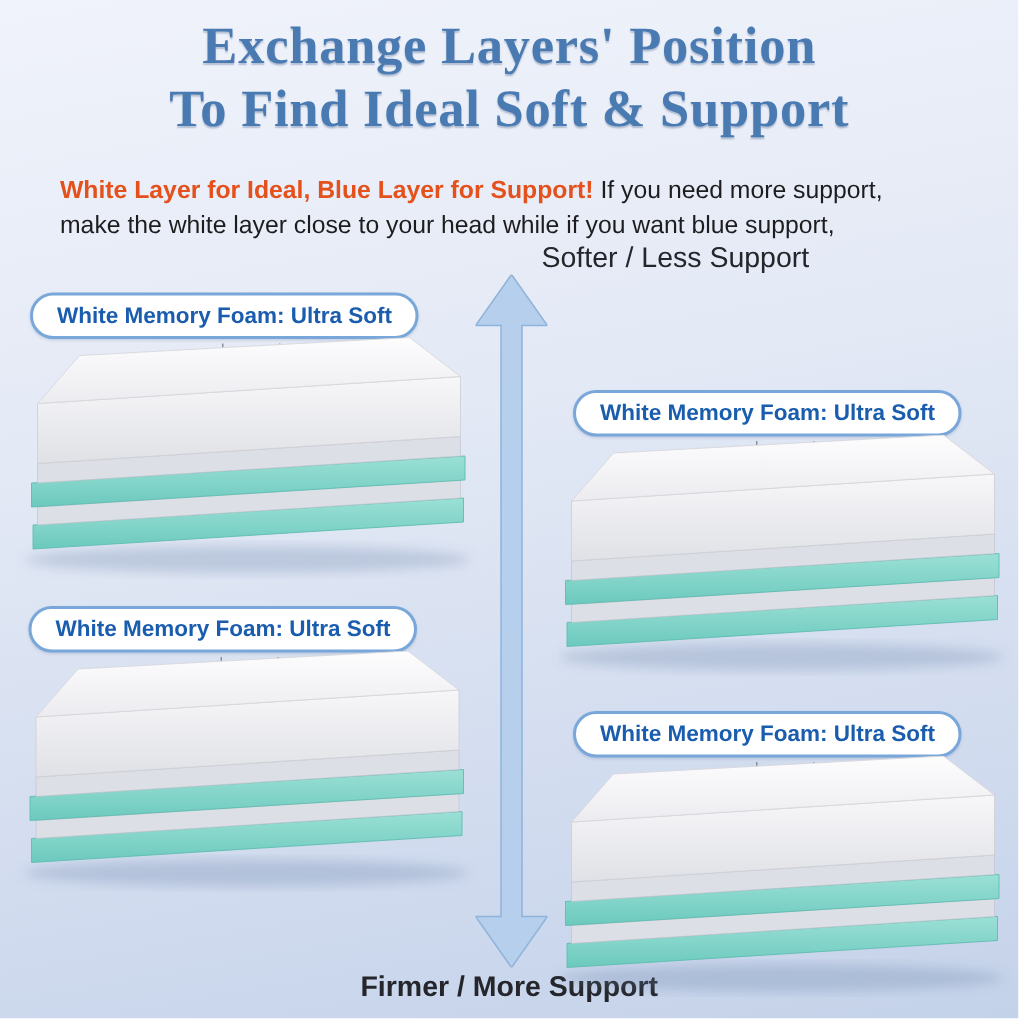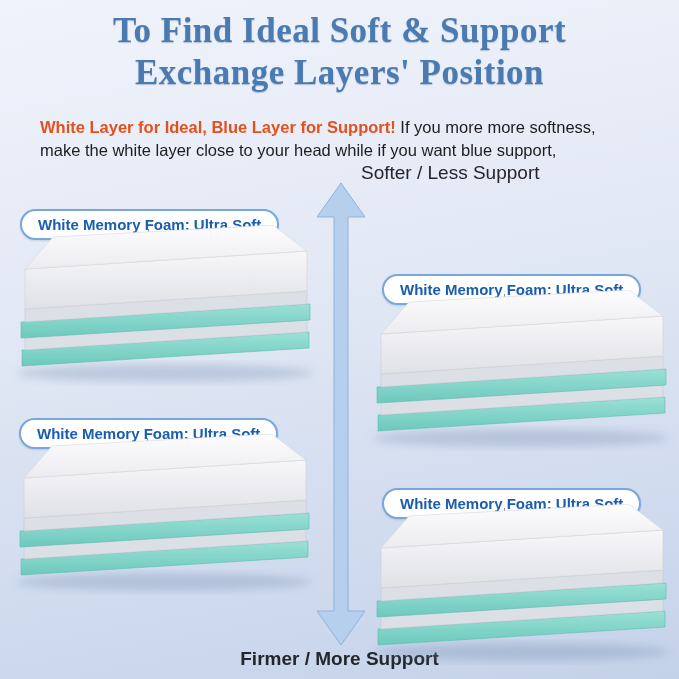--- a/index.html
+++ b/index.html
@@ -28,21 +28,21 @@
   .axis-bottom{top:648px;left:0;width:679px;text-align:center;font-weight:600;}
   
   .arrow-wrap{position:absolute;top:183px;left:317px;width:48px;height:462px;}
   
   .mattress-card{position:absolute;width:314px;height:204px;}
   .card-1{left:6px;top:193px;}
   .card-2{left:362px;top:258px;}
   .card-3{left:5px;top:402px;}
   .card-4{left:362px;top:472px;}
   .label-pill{
-    position:absolute;top:16px;left:14px;display:inline-block;white-space:nowrap;
+    position:absolute;top:2px;left:14px;display:inline-block;white-space:nowrap;
     background:#ffffff;border:2px solid var(--pill-border,#79a7d9);border-radius:18px;
     padding:5px 16px;font-size:15px;font-weight:bold;color:var(--pill-text,#1a5dae);
     box-shadow:0 1px 2px rgba(50,80,130,.18);
   }
   .card-2 .label-pill,.card-4 .label-pill{left:20px;}
   .mattress-svg{position:absolute;top:32px;left:0;width:314px;height:170px;}
   .pointer{position:absolute;width:1px;background:#8b919c;}
   .pointer::after{
     content:'';position:absolute;bottom:-7px;left:-3px;width:5px;height:5px;
     border:1px solid #7e8590;border-radius:50%;background:#fff;
@@ -81,27 +81,27 @@
         <polygon points="14,97 303,79 303,95 14,113" fill="url(#gteal)" stroke="#5fbcb0" stroke-width="0.6"></polygon>
         <polygon points="18,84 300,66 300,79 18,97" fill="var(--foam-gray,#dcdfe5)" stroke="#c2c6cd" stroke-width="0.5"></polygon>
 
         <polygon points="18,44 300,26 300,66 18,84" fill="url(#gf)" stroke="#cfd0d6" stroke-width="0.6"></polygon>
         <polygon points="46,12 266,0 300,26 18,44" fill="url(#gt)" stroke="#d6d7dc" stroke-width="0.6"></polygon>
       </g>
     </defs>
   </svg>
 
   <div class="title">
+    <div>Exchange Layers' Position</div>
     <div>To Find Ideal Soft &amp; Support</div>
-    <div>Exchange Layers' Position</div>
   </div>
 
   <p class="intro">
     <span class="hl">White Layer for Ideal, Blue Layer for Support!</span>
-    <span>If you more more softness,</span><br>
+    <span>If you need more support,</span><br>
     <span>make the white layer close to your head while if you want blue support,</span><br>
   </p>
 
   <div class="axis-label axis-top">Softer / Less Support</div>
   <div class="axis-label axis-bottom">Firmer / More Support</div>
 
   <div class="arrow-wrap">
     <svg width="48" height="462" viewBox="0 0 48 462">
       <path d="M24 0 L48 34 L31 34 L31 428 L48 428 L24 462 L0 428 L17 428 L17 34 L0 34 Z" fill="var(--arrow-blue,#b5cfec)" stroke="var(--arrow-edge,#8fb3da)" stroke-width="1"></path>
     </svg>

